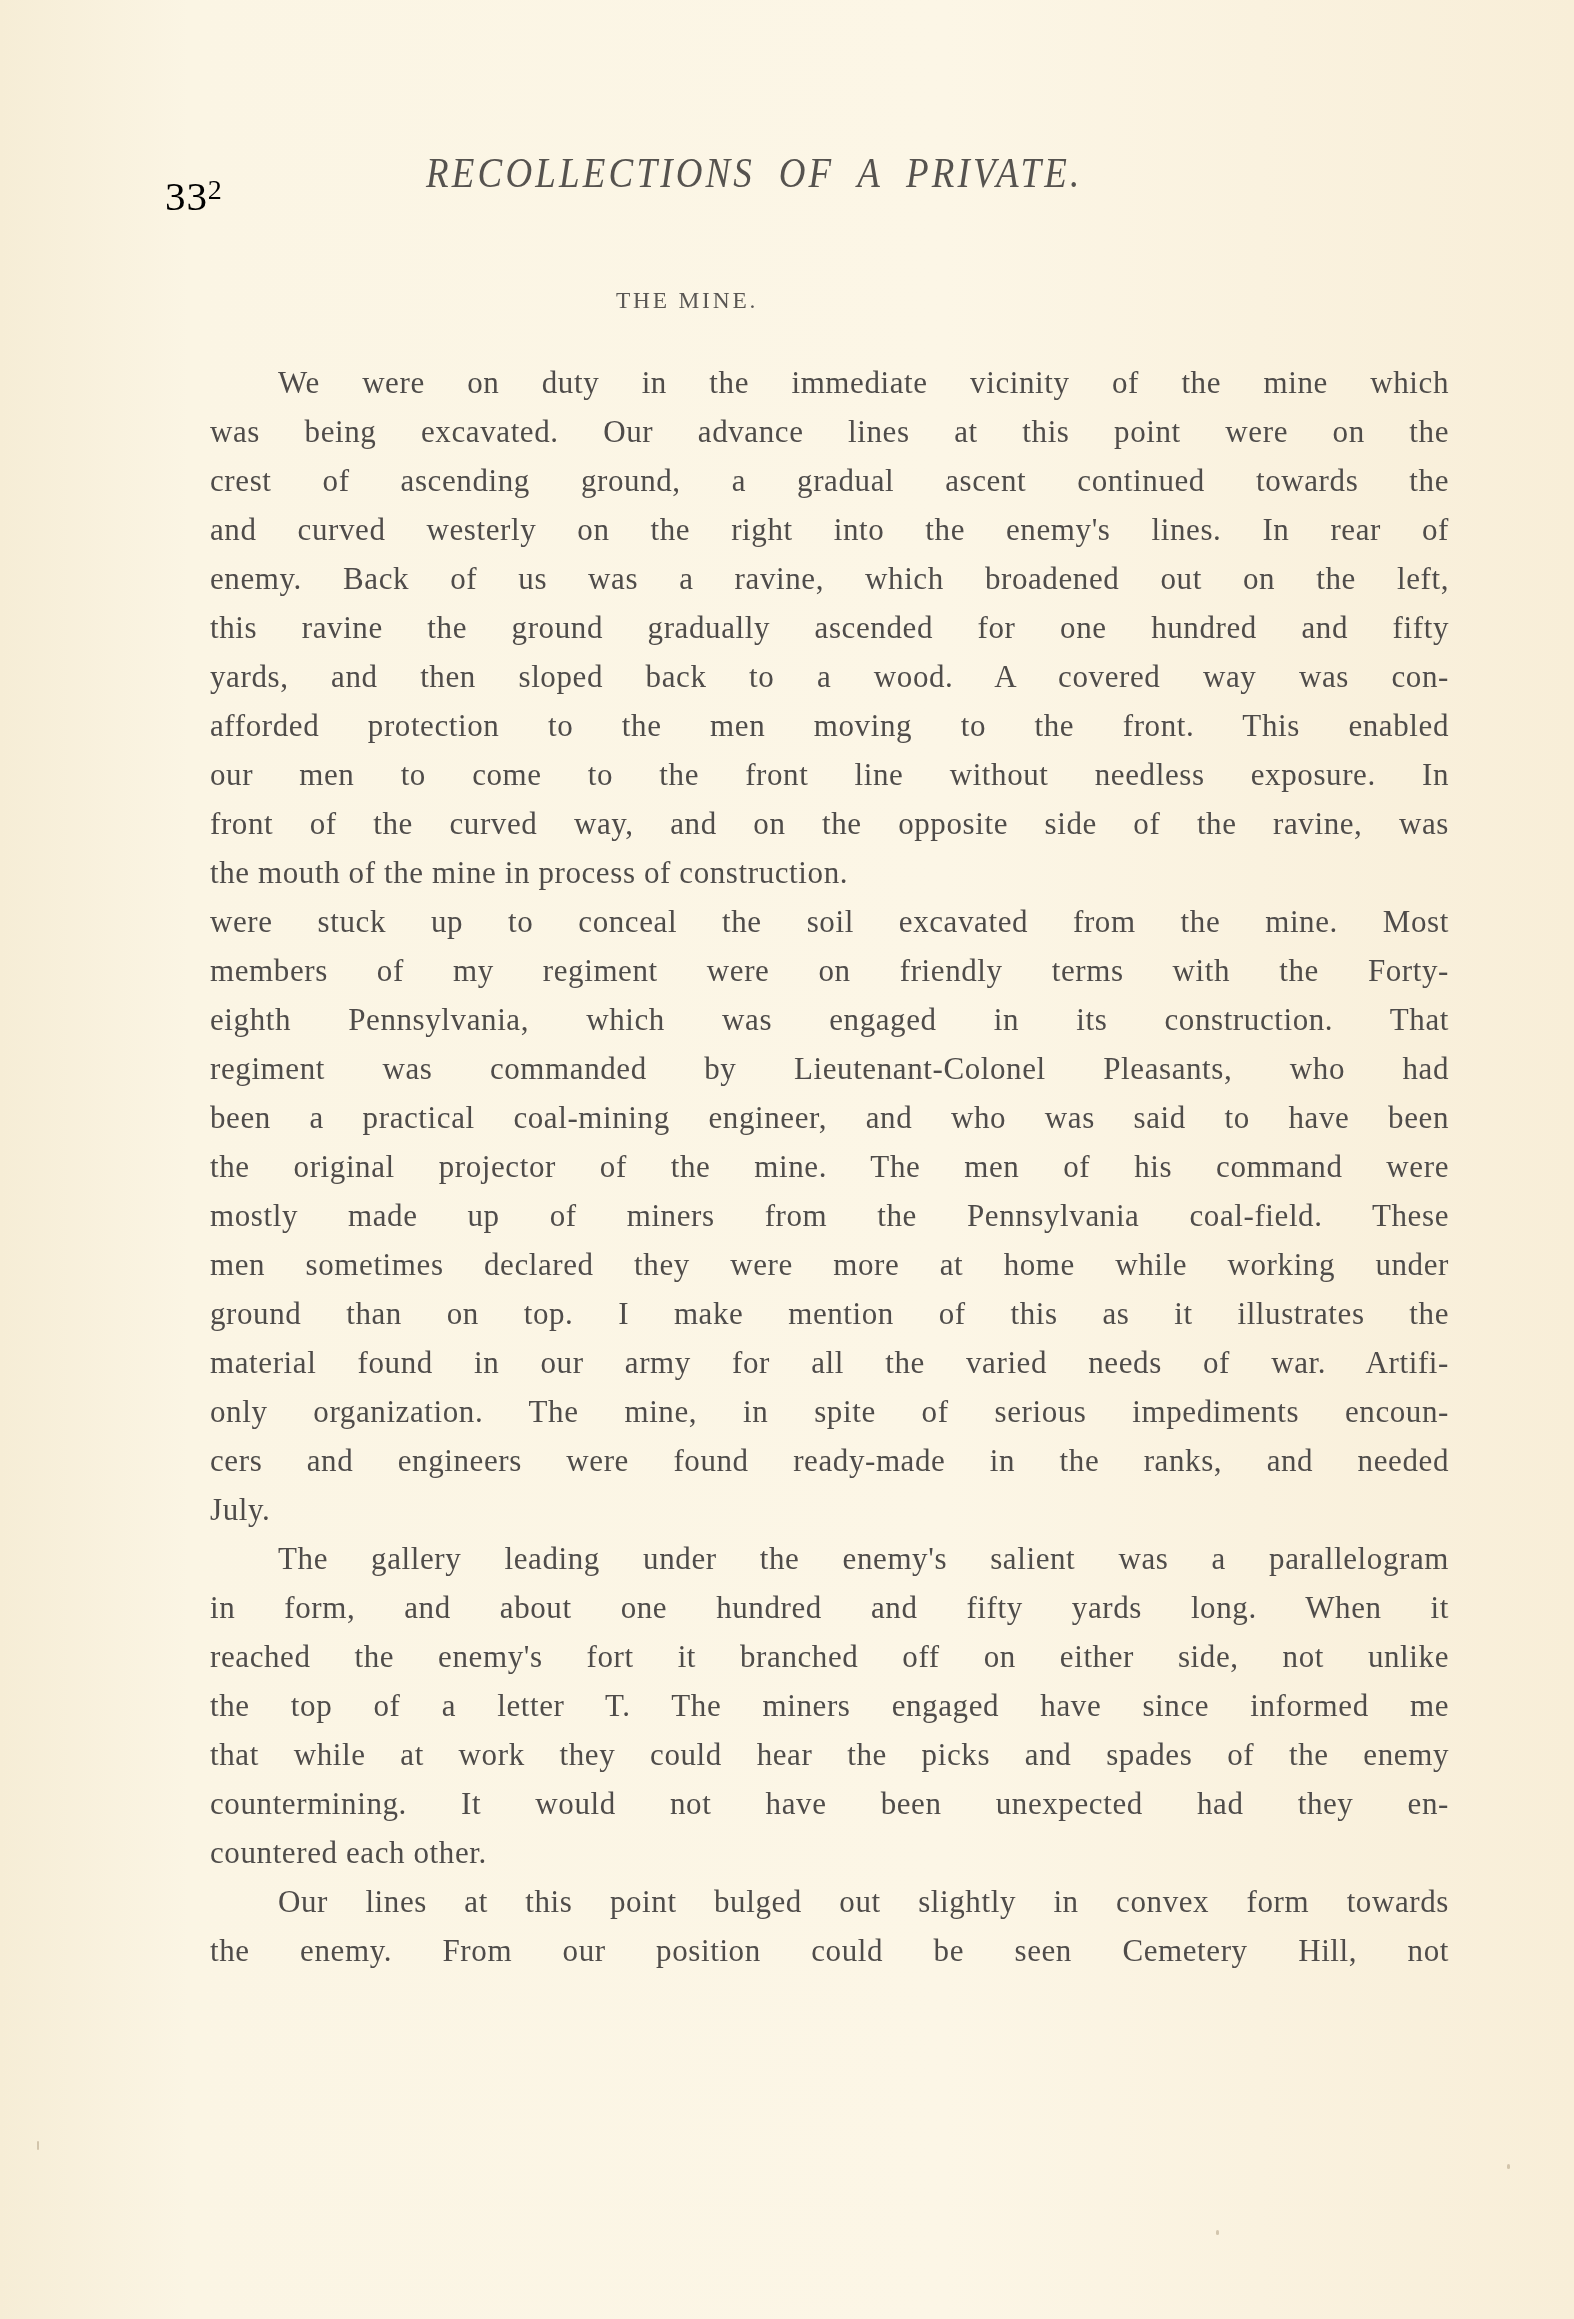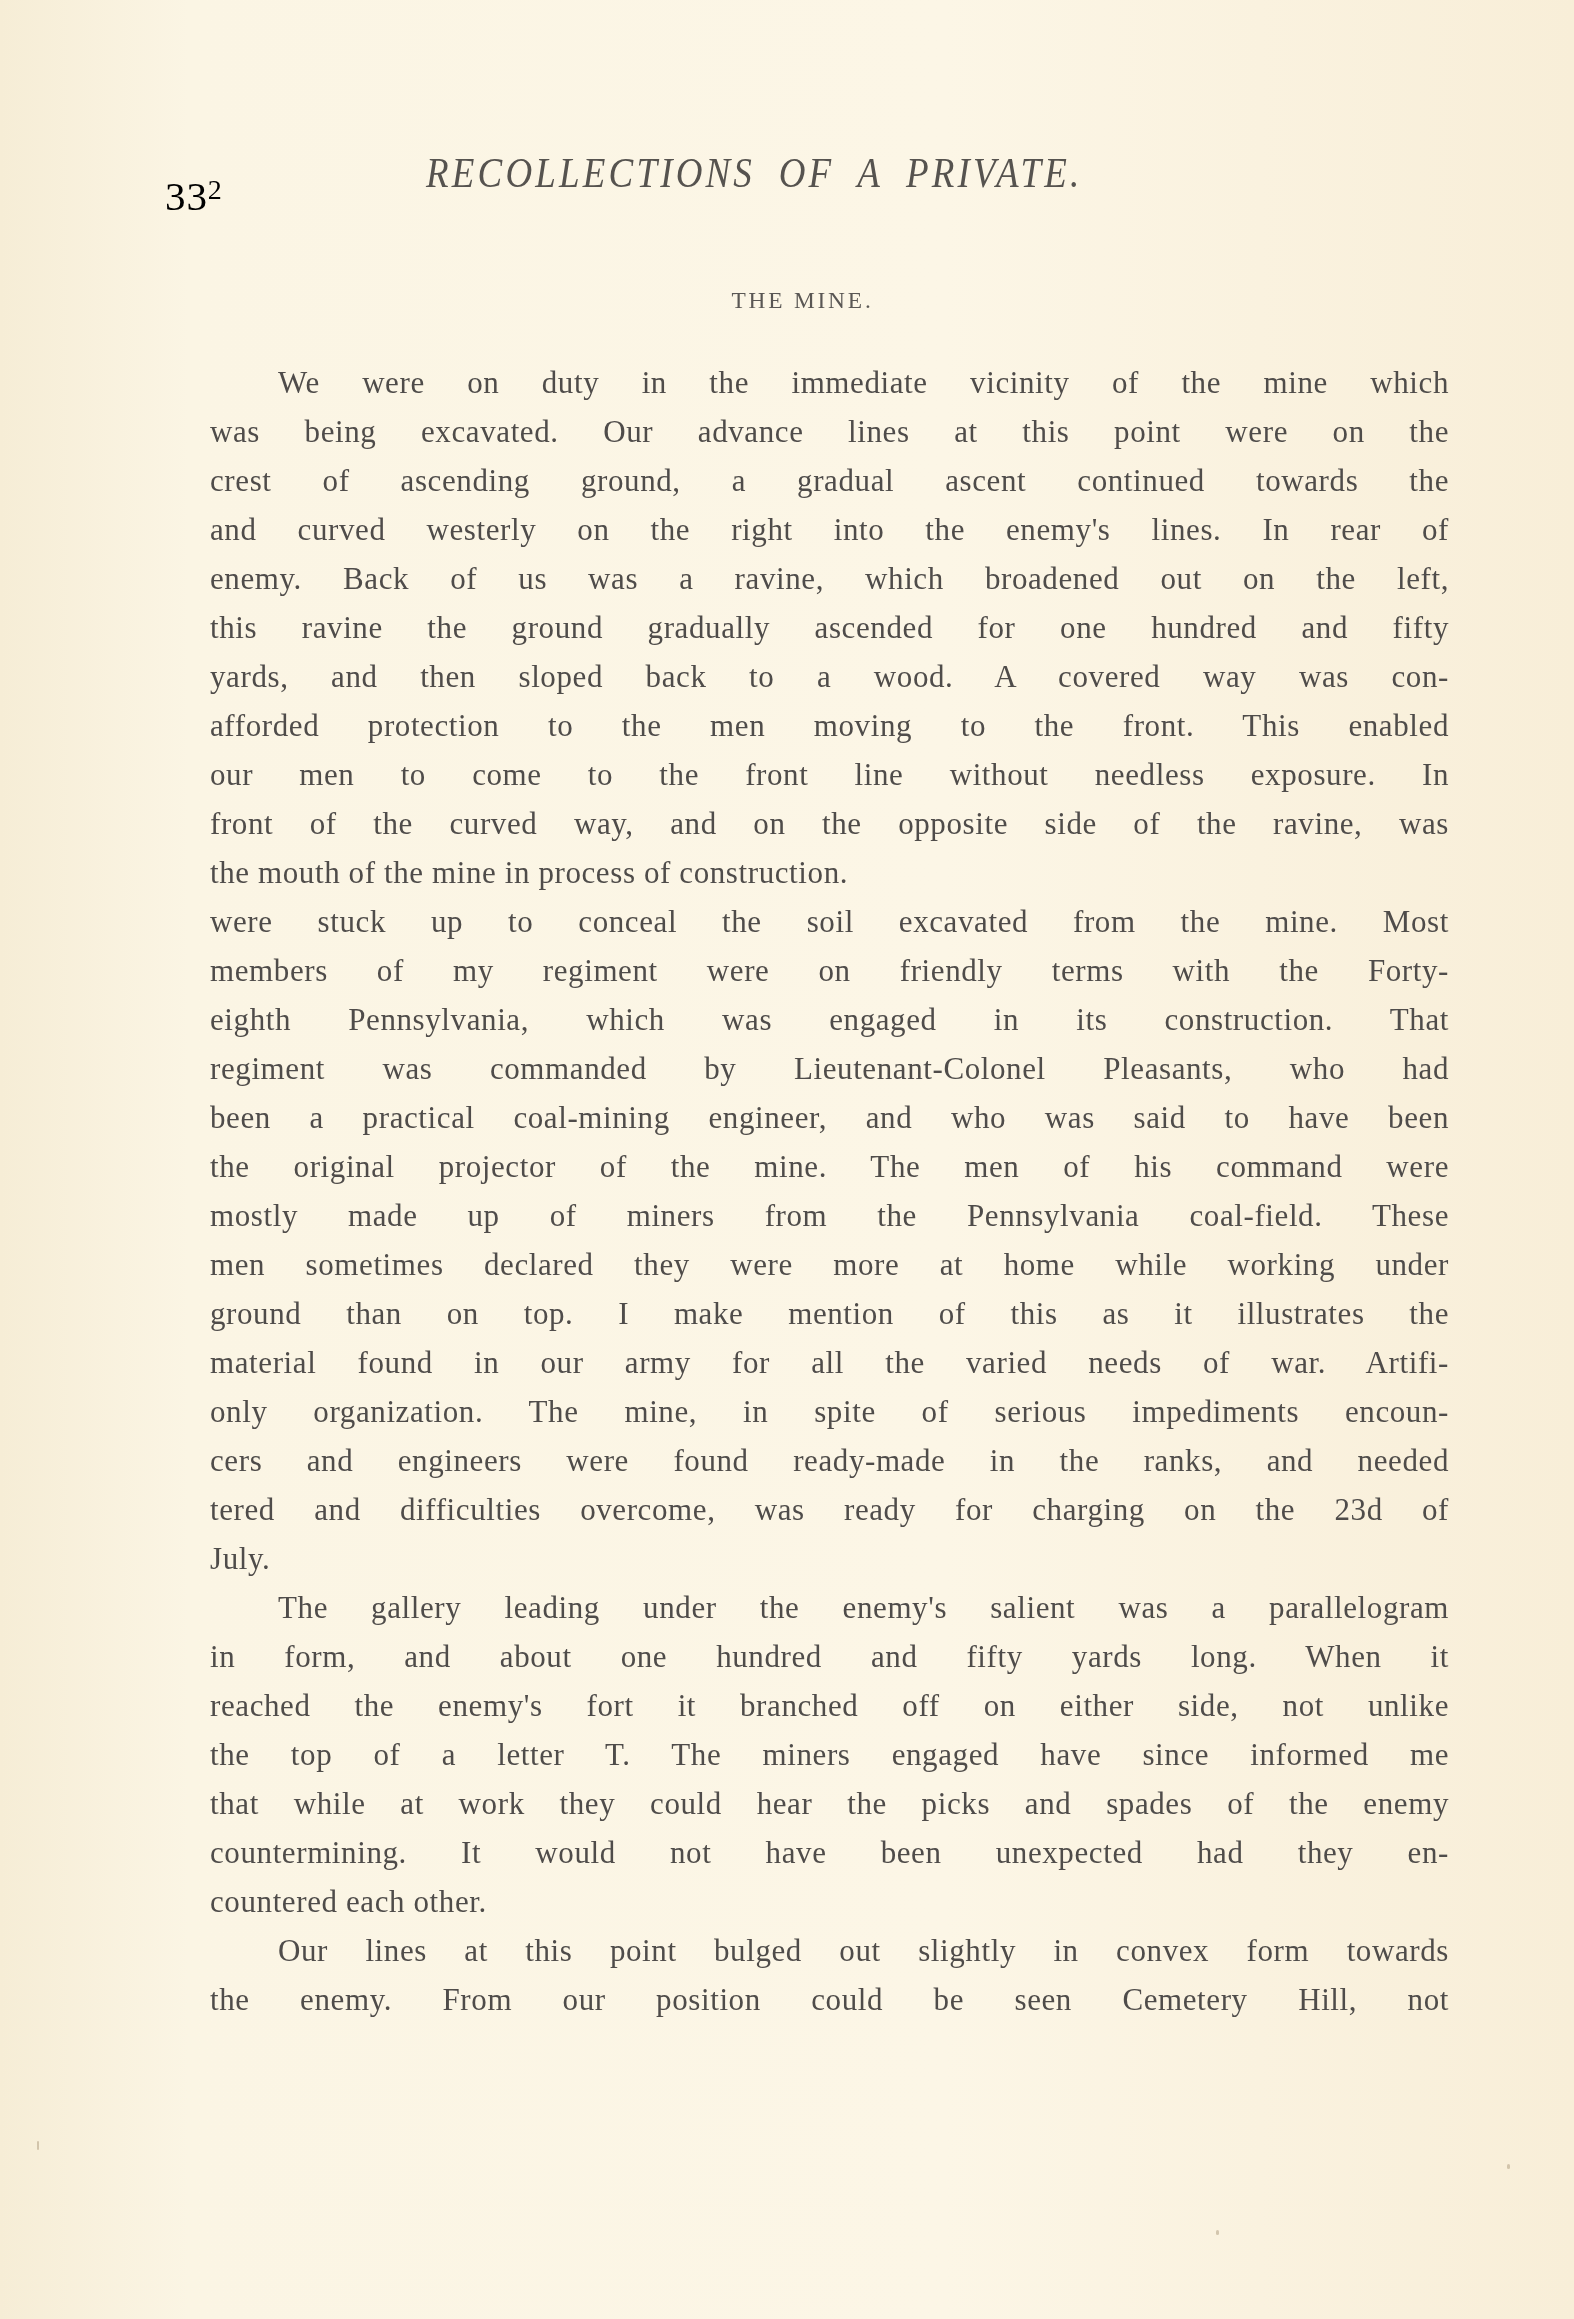--- a/index.html
+++ b/index.html
@@ -17,22 +17,22 @@
     color: #000000;
   }
   .page-number .sup { font-size: 28px; vertical-align: 11.2px; }
   .running-head {
     position: absolute; left: 426px; top: 150px; width: 712px;
     font-size: 43px; line-height: 45px; font-style: italic;
     letter-spacing: 3.7px; word-spacing: 13px; color: #56534f;
     transform: scaleX(0.86); transform-origin: left top; white-space: nowrap;
   }
   .section-title {
-    position: absolute; left: 676px; top: 287px; width: 253px;
-    text-align: center; font-size: 23.4px; line-height: 26px;
+    position: absolute; left: 616px; top: 287px; width: 253px;
+    text-align: left; font-size: 23.4px; line-height: 26px;
     letter-spacing: 2.8px; color: #5a5754; white-space: nowrap;
   }
   .body-text {
     position: absolute; left: 164px; top: 358px; width: 1239px; margin-left: 46px;
   }
   .line {
     display: block; height: 49px; line-height: 49px;
     font-size: 31px; white-space: nowrap;
     text-align: justify; text-align-last: justify;
     letter-spacing: 0.6px;
@@ -72,21 +72,20 @@
     <span class="line">eighth Pennsylvania, which was engaged in its construction.  That</span>
     <span class="line">regiment was commanded by Lieutenant-Colonel Pleasants, who had</span>
     <span class="line">been a practical coal-mining engineer, and who was said to have been</span>
     <span class="line">the original projector of the mine.  The men of his command were</span>
     <span class="line">mostly made up of miners from the Pennsylvania coal-field.  These</span>
     <span class="line">men sometimes declared they were more at home while working under</span>
     <span class="line">ground than on top.  I make mention of this as it illustrates the</span>
     <span class="line">material found in our army for all the varied needs of war.  Artifi-</span>
     <span class="line">only organization.  The mine, in spite of serious impediments encoun-</span>
     <span class="line">cers and engineers were found ready-made in the ranks, and needed</span>
-    <span class="line">tered and difficulties overcome, was ready for charging on the 23d of</span>
     <span class="line last">July.</span>
   </div>
 
   <div>
     <span class="line indent">The gallery leading under the enemy's salient was a parallelogram</span>
     <span class="line">in form, and about one hundred and fifty yards long.  When it</span>
     <span class="line">reached the enemy's fort it branched off on either side, not unlike</span>
     <span class="line">the top of a letter T.  The miners engaged have since informed me</span>
     <span class="line">that while at work they could hear the picks and spades of the enemy</span>
     <span class="line">countermining.  It would not have been unexpected had they en-</span>

